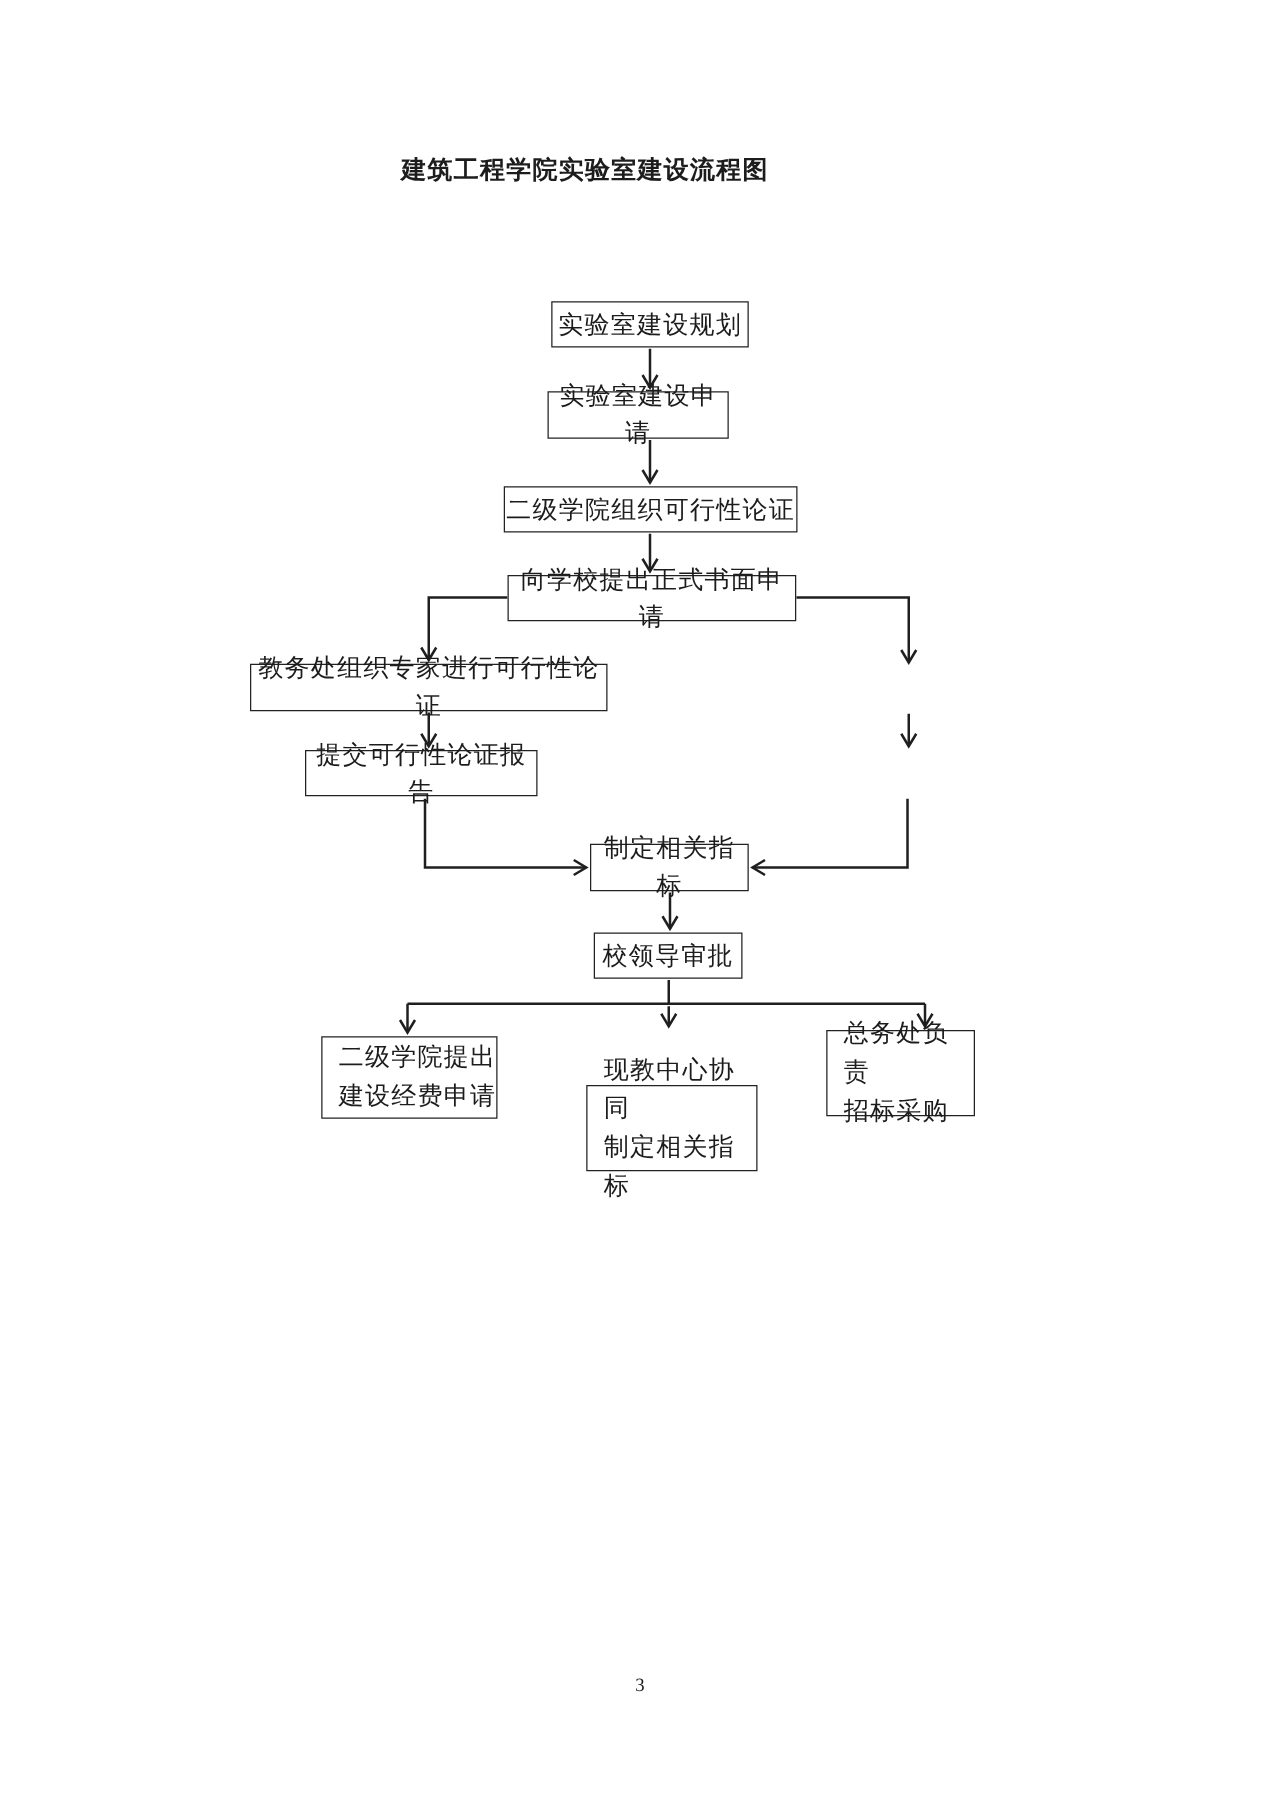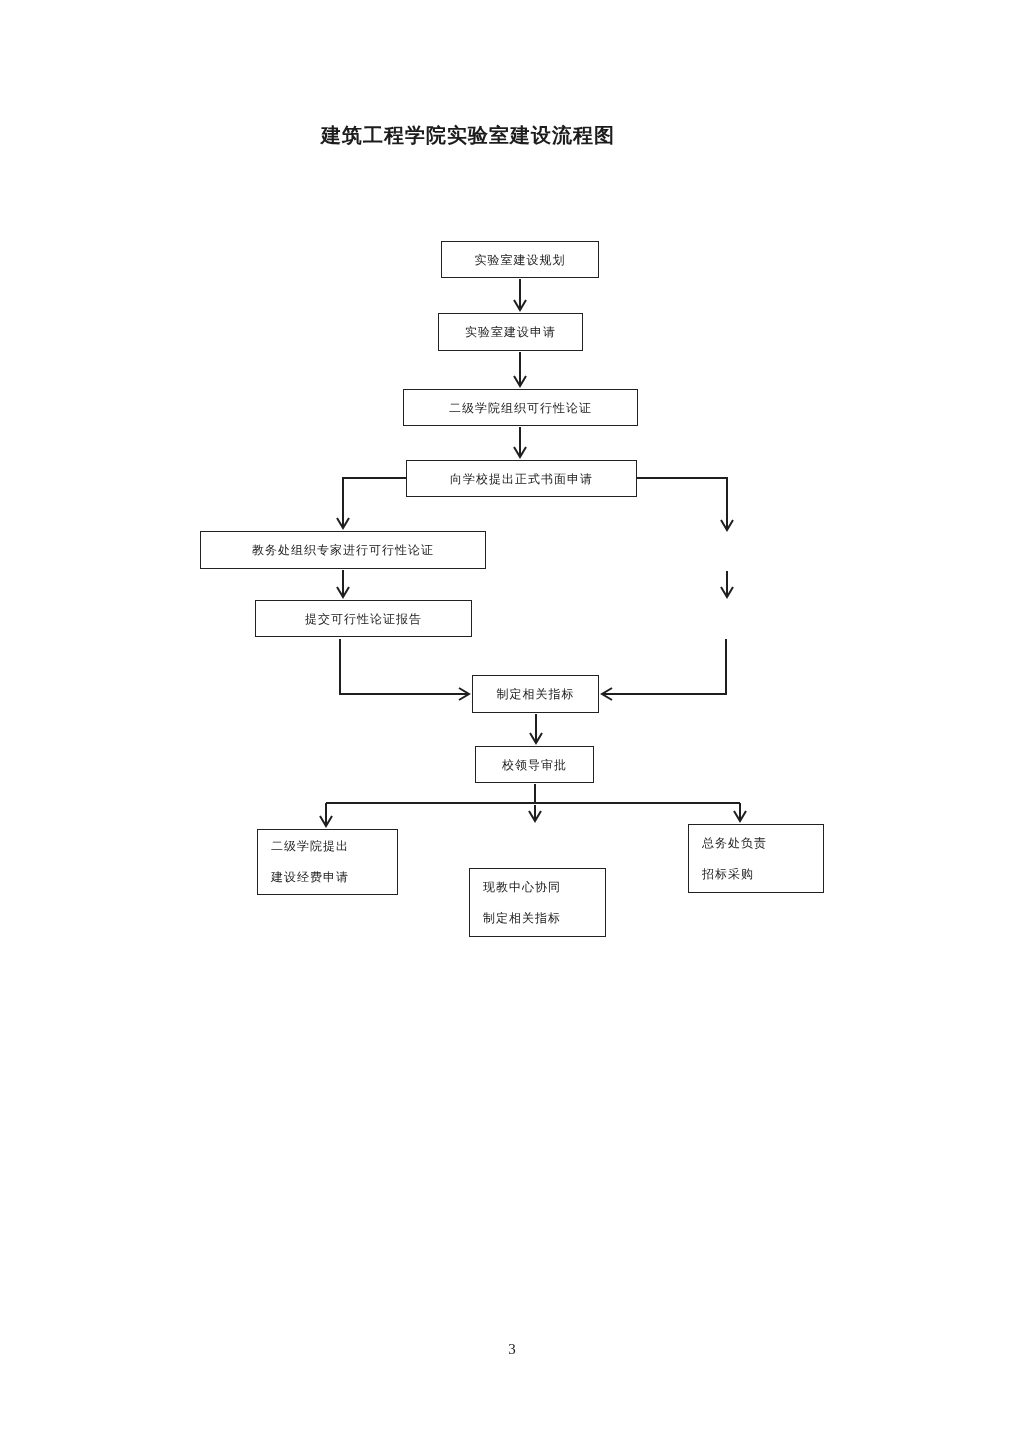--- a/index.html
+++ b/index.html
@@ -29,47 +29,47 @@
   }
   svg.connectors path, svg.connectors polyline {
     fill: none; stroke: #1f1f1f; stroke-width: 2px;
   }
 
   .node {
     position: absolute;
     border: 1.5px solid #222222;
     background: #ffffff;
     display: flex; align-items: center; justify-content: center;
-    font-size: 12px; letter-spacing: 1px;
+    font-size: 20px; letter-spacing: 1px;
     color: #1c1c1c;
     white-space: pre-line;
     line-height: 30px;
     text-align: center;
   }
   .node.two-line {
     justify-content: flex-start;
     text-align: left;
     padding-left: 13px;
     line-height: 31px;
   }
 
   
   .n1  { left: 441px; top: 241px; width: 158px; height: 37px; }
   .n2  { left: 438px; top: 313px; width: 145px; height: 38px; }
   .n3  { left: 403px; top: 389px; width: 235px; height: 37px; font-family: Liberation Serif, serif; }
   .n4  { left: 406px; top: 460px; width: 231px; height: 37px; }
   .n5  { left: 200px; top: 531px; width: 286px; height: 38px; }
-  .n6  { left: 244px; top: 600px; width: 217px; height: 37px; margin-left: 11px; }
+  .n6  { left: 244px; top: 600px; width: 186px; height: 37px; }
   .n7  { left: 622px; top: 533px; width: 210px; height: 37px; }
   .n8  { left: 638px; top: 600px; width: 176px; height: 38px; }
   .n9  { left: 472px; top: 675px; width: 127px; height: 38px; }
   .n10 { left: 475px; top: 746px; width: 119px; height: 37px; }
   .n11 { left: 257px; top: 829px; width: 141px; height: 66px; }
   .n12 { left: 469px; top: 868px; width: 137px; height: 69px; }
-  .n13 { left: 688px; top: 824px; width: 136px; height: 69px; }
+  .n13 { left: 661px; top: 824px; width: 119px; height: 69px; }
 
   .page-number {
     position: absolute;
     top: 1341px; left: 0; width: 1024px;
     text-align: center;
     font-size: 15px;
     color: #1c1c1c;
   }
 </style>
 </head>

